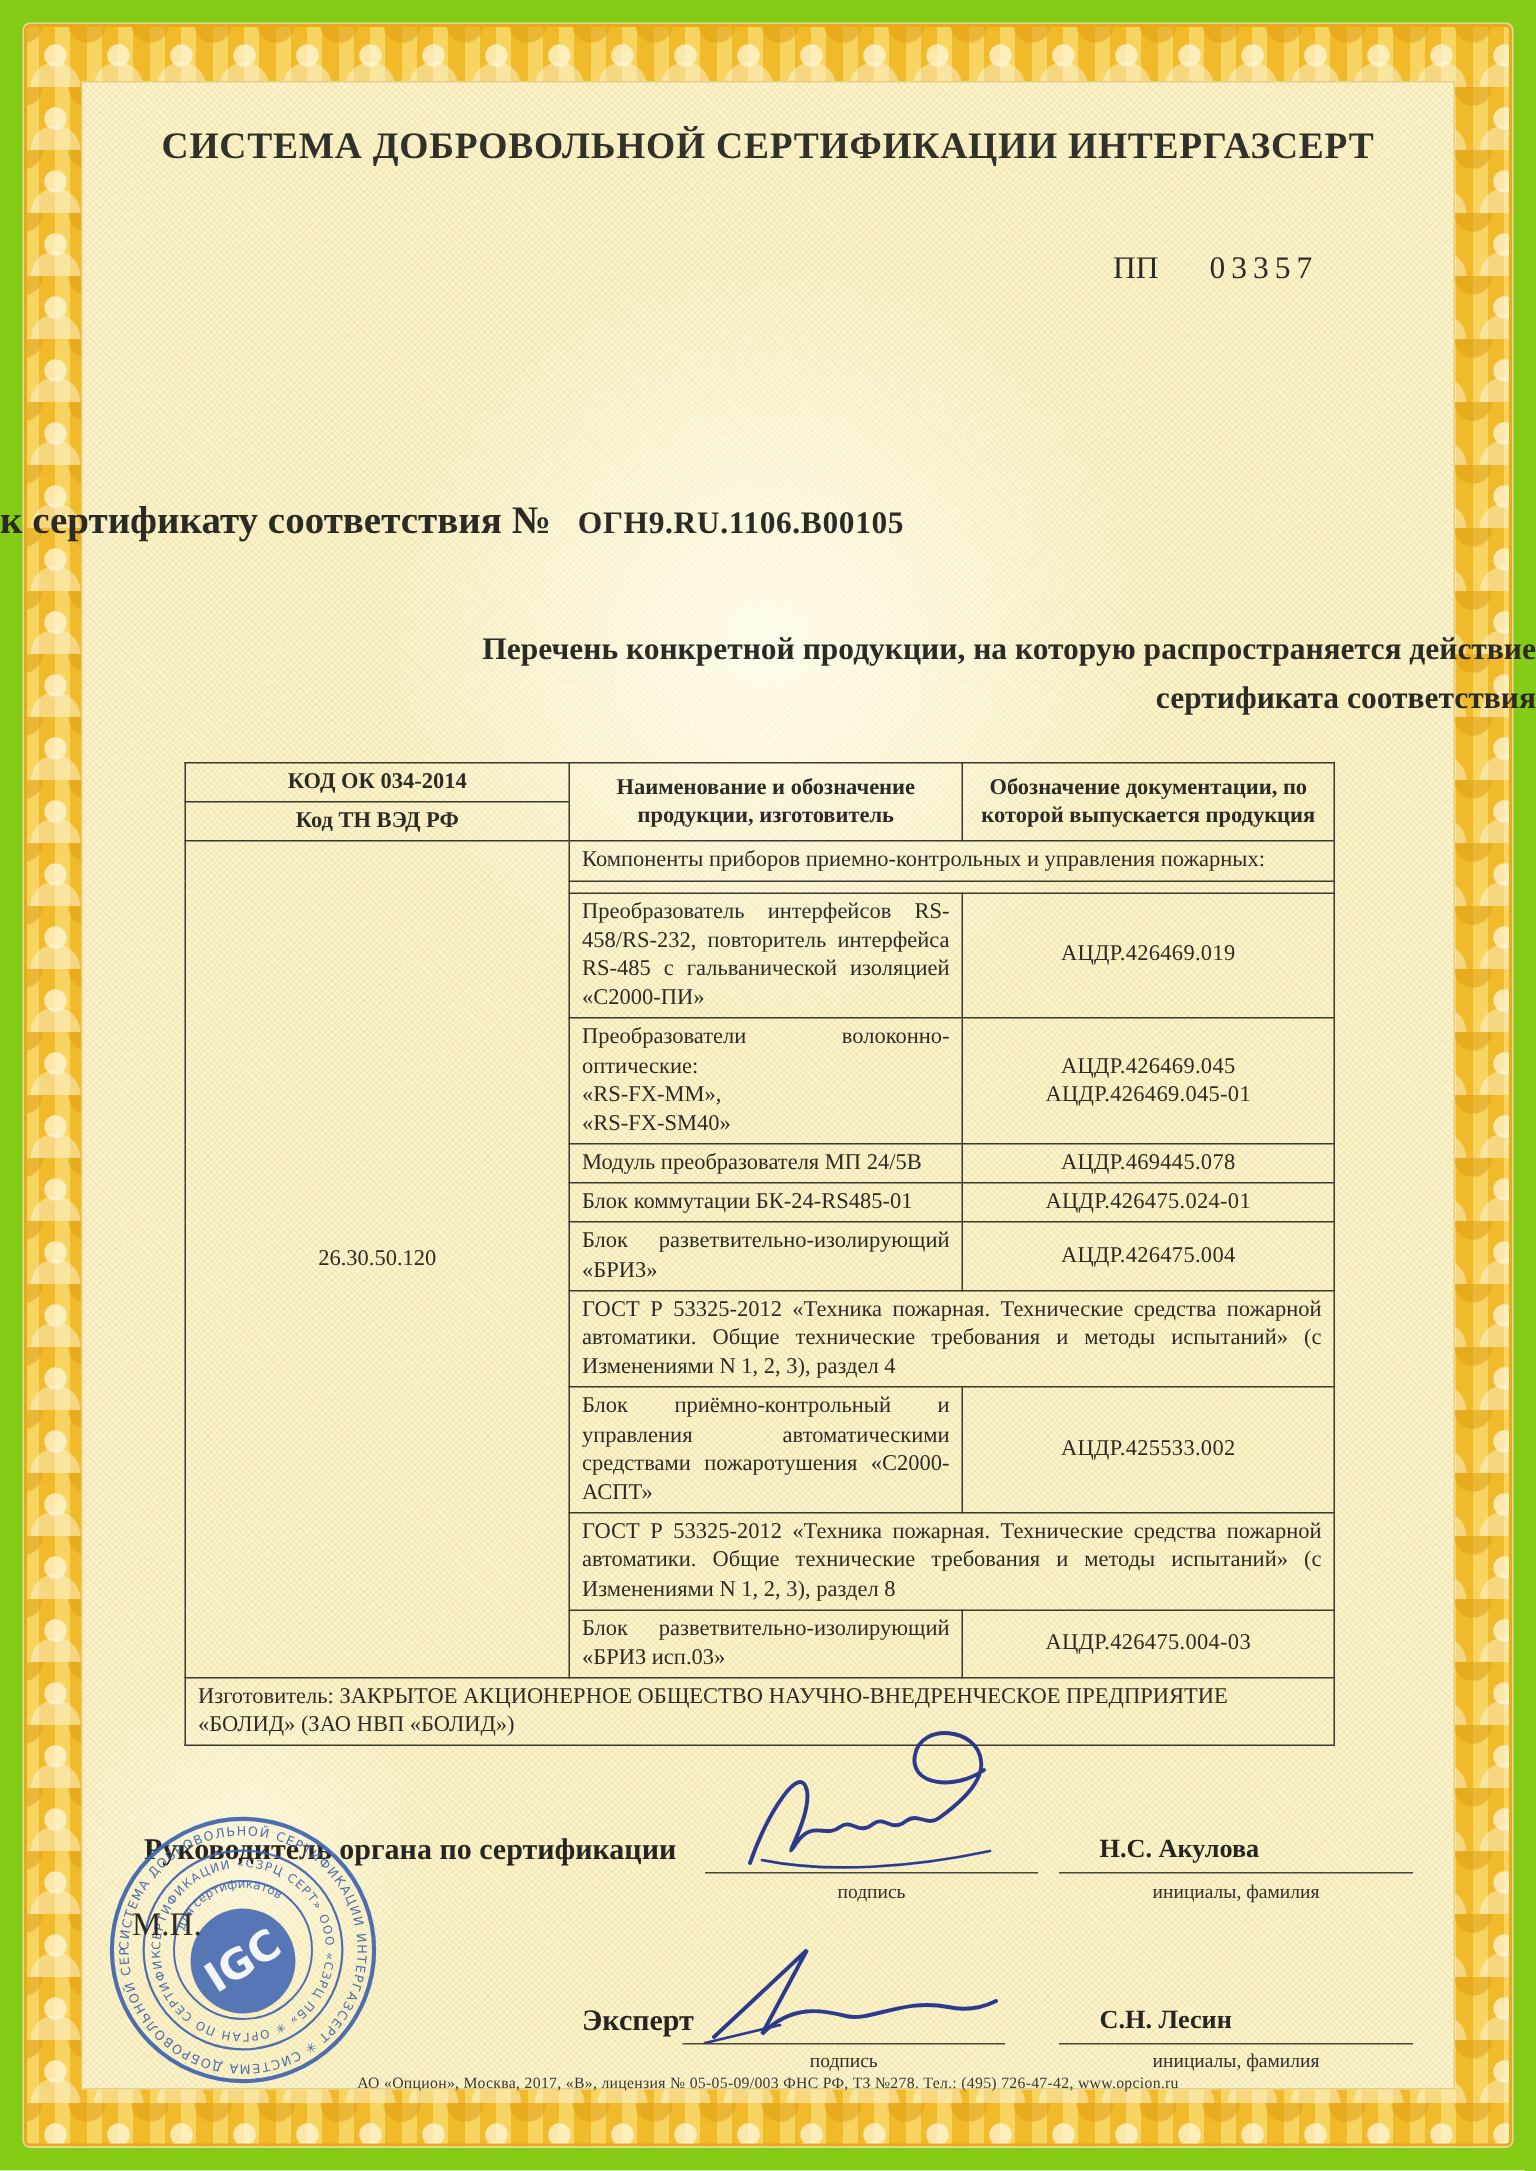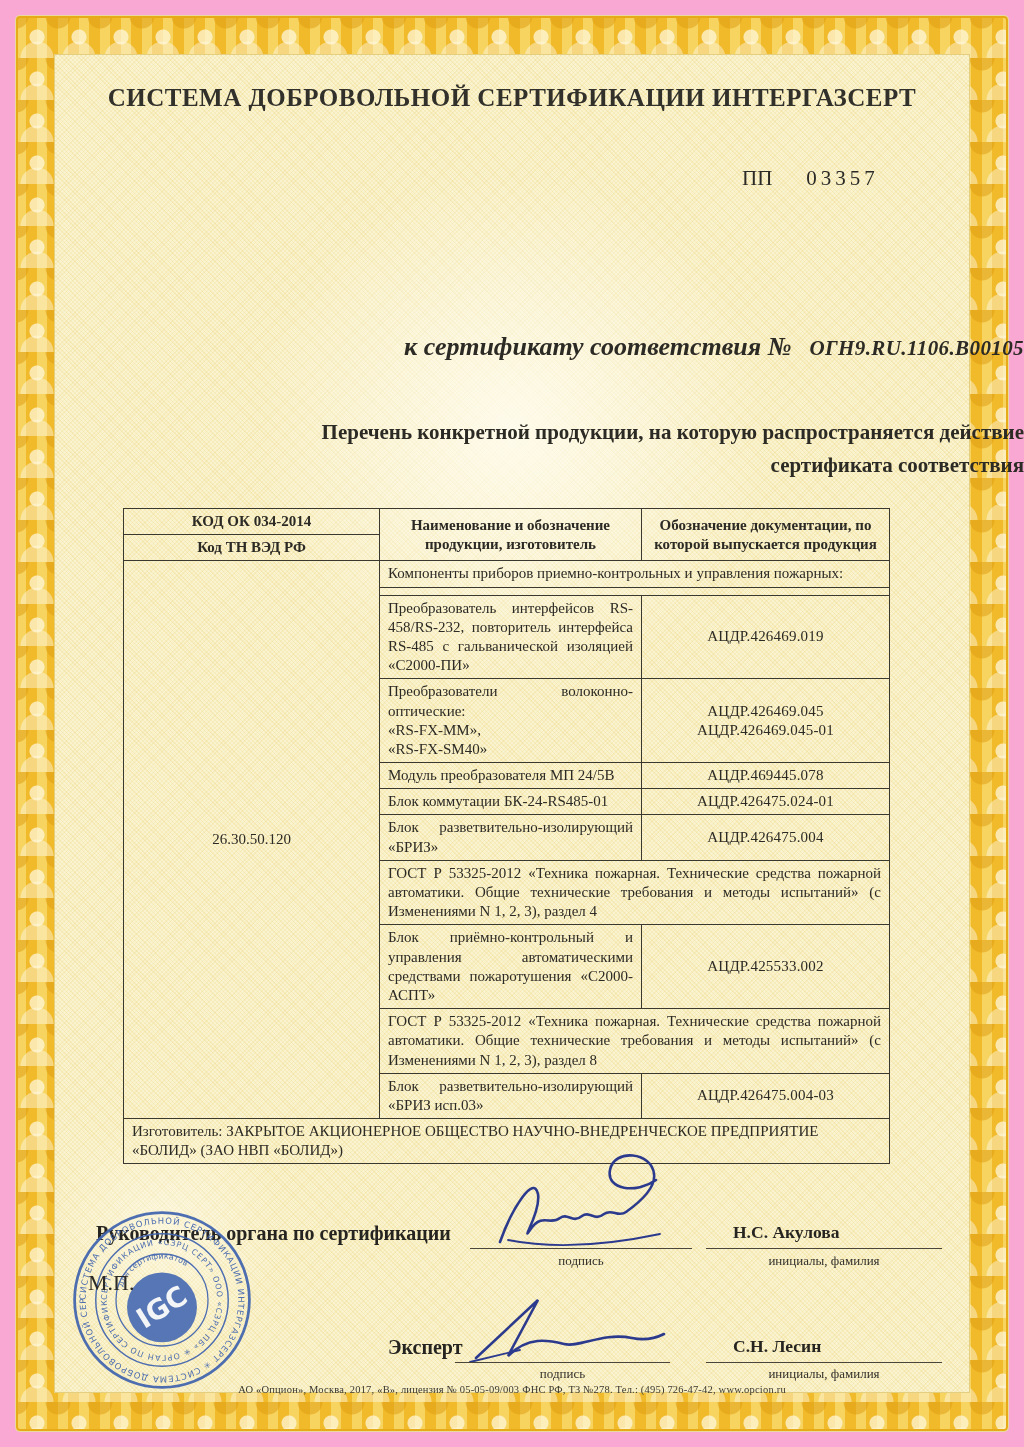--- a/index.html
+++ b/index.html
@@ -1,18 +1,18 @@
 <!DOCTYPE html>
 <html lang="ru"><head>
 <meta charset="utf-8">
 <style>
   html,body{margin:0;padding:0;background:#e9e9e9;}
   .page{
     position:relative;width:1024px;height:1447px;margin:0 auto;
-    background:#f9a8d4;overflow:hidden;
+    background:#84cc16;overflow:hidden;
     font-family:"Liberation Serif","DejaVu Serif",serif;color:#2c2a24;
   }
   
   .frame{
     position:absolute;inset:16px;border-radius:4px;
     background-color:#f4c436;
     background-image:
       radial-gradient(circle at 21px 21px, rgba(255,250,225,.70) 0 7px, transparent 8px),
       radial-gradient(circle at 0px 0px,  rgba(224,158,20,.55) 0 12px, transparent 13px),
       radial-gradient(circle at 42px 0px, rgba(224,158,20,.55) 0 12px, transparent 13px),
@@ -31,21 +31,21 @@
       repeating-linear-gradient(45deg, rgba(230,200,95,.20) 0 1px, transparent 1px 3px),
       repeating-linear-gradient(-45deg, rgba(230,200,95,.16) 0 1px, transparent 1px 3px);
     border:1px solid #e4cf80;
   }
   .abs{position:absolute;}
   
   .sys-title{top:84px;left:0;width:100%;text-align:center;font-weight:bold;font-size:25px;letter-spacing:.5px;color:#32302a;}
   .doc-number{top:166px;left:742px;font-size:21px;display:flex;gap:34px;color:#2b2a26;}
   .doc-number .num{letter-spacing:4px;}
   .main-title{top:254px;left:0;width:100%;text-align:center;font-weight:bold;font-size:33px;letter-spacing:2px;color:#32302a;}
-  .subtitle{top:332px;left:0;width:100%;display:flex;justify-content:flex-end;align-items:baseline;gap:18px;font-style:italic;}
+  .subtitle{top:332px;left:0;width:100%;display:flex;justify-content:flex-start;align-items:baseline;gap:18px;}
   .subtitle .pre{font-weight:bold;font-size:26px;}
   .subtitle .cert-no{font-weight:bold;font-size:21px;letter-spacing:.4px;}
   .desc{top:416px;left:0;width:100%;text-align:right;font-weight:bold;font-size:21px;line-height:1.55;}
   
   .table-wrap{top:508px;left:123px;width:766px;}
   table.products{border-collapse:collapse;width:766px;table-layout:fixed;}
   table.products td{
     border:1.6px solid #3b382f;
     font-size:15px;line-height:1.28;padding:3px 8px;vertical-align:middle;
     overflow:hidden;

